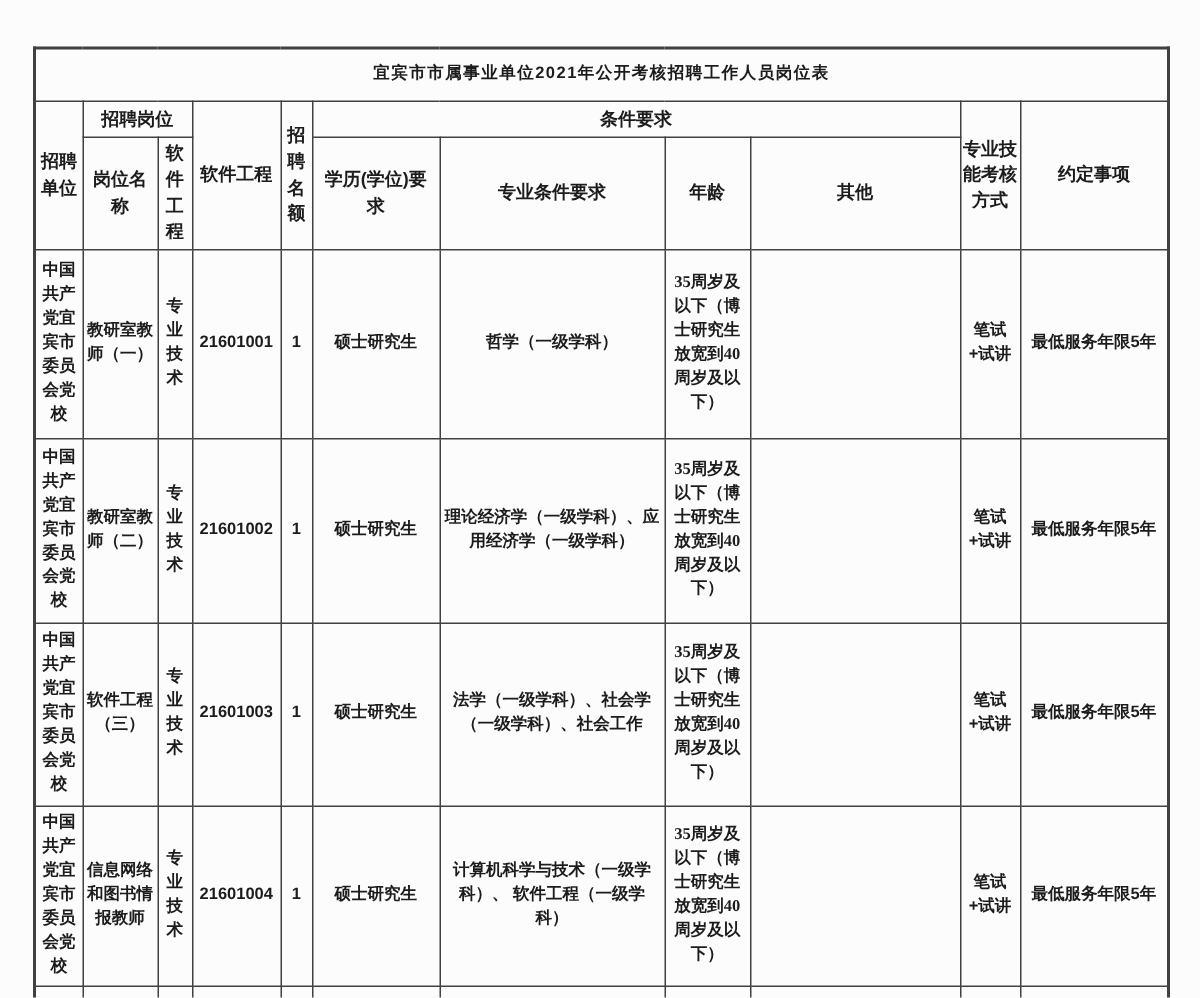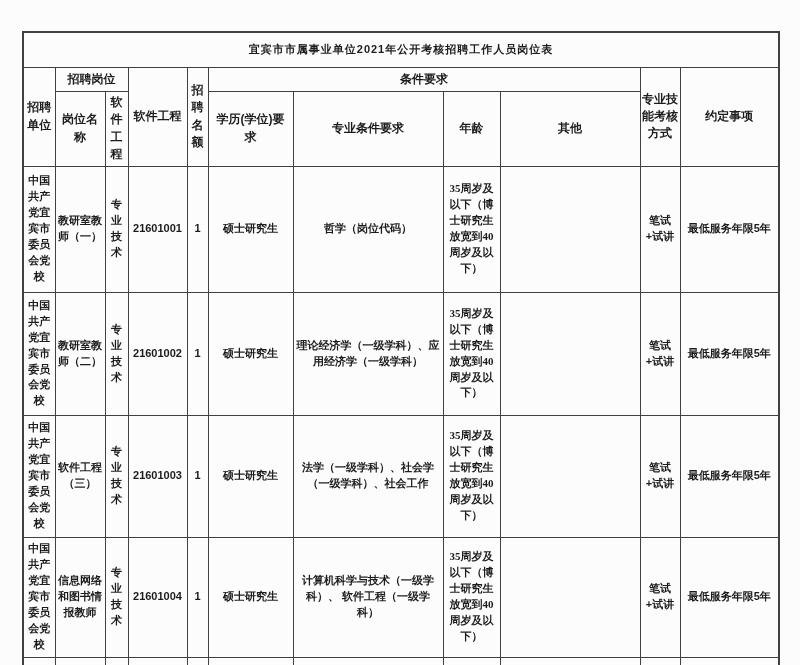--- a/index.html
+++ b/index.html
@@ -90,21 +90,21 @@
       <th>其他</th>
     </tr>
 
     <tr class="row-1">
       <td class="tight">中国共产党宜宾市委员会党校</td>
       <td class="tight">教研室教师（一）</td>
       <td class="narrow">专业技术</td>
       <td>21601001</td>
       <td class="narrow">1</td>
       <td>硕士研究生</td>
-      <td>哲学（岗位代码）</td>
+      <td>哲学（一级学科）</td>
       <td class="tight">35周岁及以下（博士研究生放宽到40周岁及以下）</td>
       <td></td>
       <td class="narrow">笔试+试讲</td>
       <td>最低服务年限5年</td>
     </tr>
 
     <tr class="row-2">
       <td class="tight">中国共产党宜宾市委员会党校</td>
       <td class="tight">教研室教师（二）</td>
       <td class="narrow">专业技术</td>

